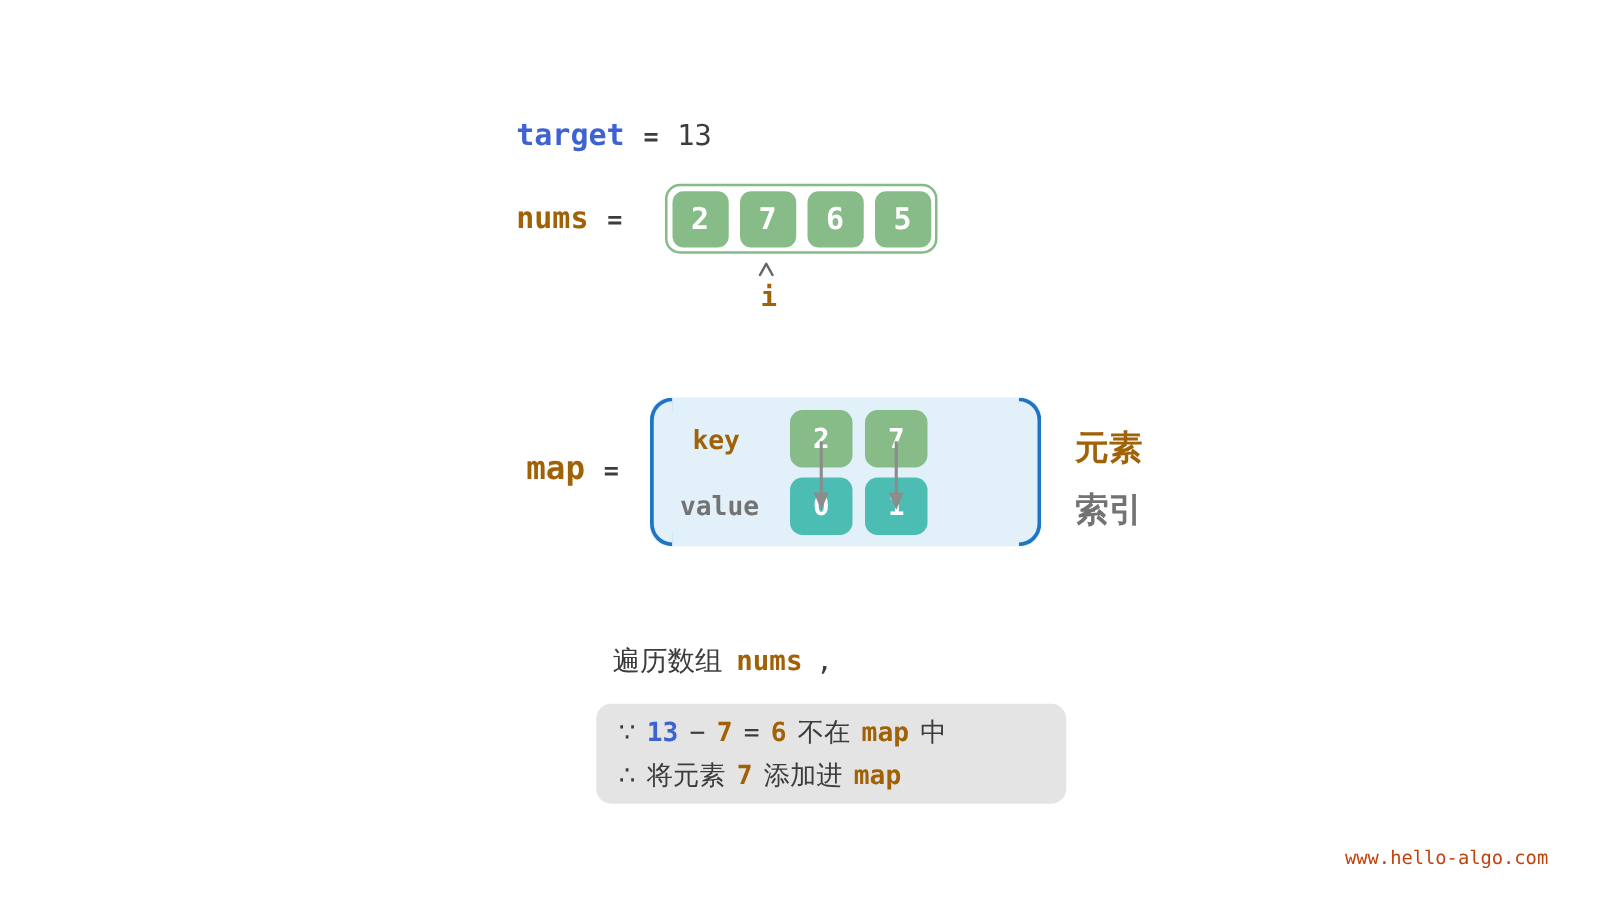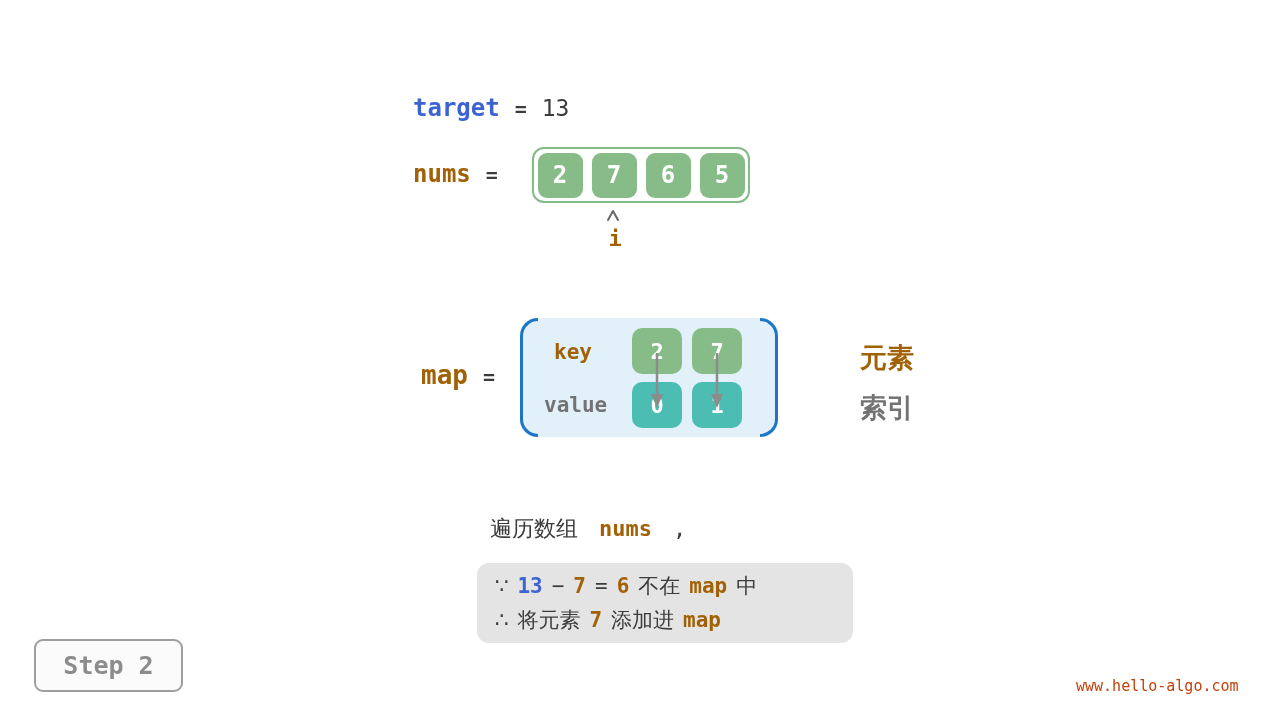--- a/index.html
+++ b/index.html
@@ -45,21 +45,21 @@
     display: flex; align-items: center; justify-content: center;
   }
   .pointer-arrow { left: 606px; top: 209px; }
   .pointer-label {
     left: 602px; top: 226px; width: 26px; text-align: center;
     font-size: 22px;
   }
 
   
   .map-container {
-    left: 520px; top: 318px; width: 258px; height: 119px;
+    left: 520px; top: 318px; width: 313px; height: 119px;
     background: #E2F0F9;
     border-radius: 16px;
   }
   .bracket {
     position: absolute; top: 0; bottom: 0; width: 18px;
     box-sizing: border-box;
     border: 3px solid #1C75C5;
   }
   .bracket-left  { left: 0;  border-right: none; border-radius: 18px 0 0 18px; }
   .bracket-right { right: 0; border-left: none;  border-radius: 0 18px 18px 0; }
@@ -78,21 +78,21 @@
   .cell-x1 { left: 172px; }
   .kv-arrow { position: absolute; top: 33px; }
   .arrow-x0 { left: 131px; }
   .arrow-x1 { left: 191px; }
 
   .side-label { font-size: 27px; font-weight: 700; }
   .element-label { left: 860px; top: 340px; }
   .index-label   { left: 860px; top: 390px; }
 
   
-  .caption { left: 490px; top: 514px; display: flex; align-items: baseline; gap: 21px; font-size: 22px; }
+  .caption { left: 490px; top: 514px; display: flex; align-items: baseline; gap: 11px; font-size: 22px; }
   .note-box {
     left: 477px; top: 563px; width: 376px; height: 80px;
     box-sizing: border-box;
     background: #E4E4E4; border-radius: 12px;
     padding: 9px 0 9px 18px;
     display: flex; flex-direction: column; justify-content: space-between;
   }
   .note-line { display: flex; align-items: baseline; font-size: 21px; white-space: nowrap; }
   .note-line .seg + .seg { margin-left: 9px; }
   .code21 { font-family: "DejaVu Sans Mono", monospace; font-size: 21px; }
@@ -193,19 +193,16 @@
     </div>
     <div class="note-line">
       <span class="seg c-dark">∴</span>
       <span class="seg c-dark">将元素</span>
       <span class="seg code21 bold c-green">7</span>
       <span class="seg c-dark">添加进</span>
       <span class="seg code21 bold c-blue-light">map</span>
     </div>
   </div>
 
-  <div class="abs step-badge">
-    <span>Step 2</span>
-  </div>
 
   <div class="abs watermark">www.hello-algo.com</div>
 
 </div>
 
 </body></html>

